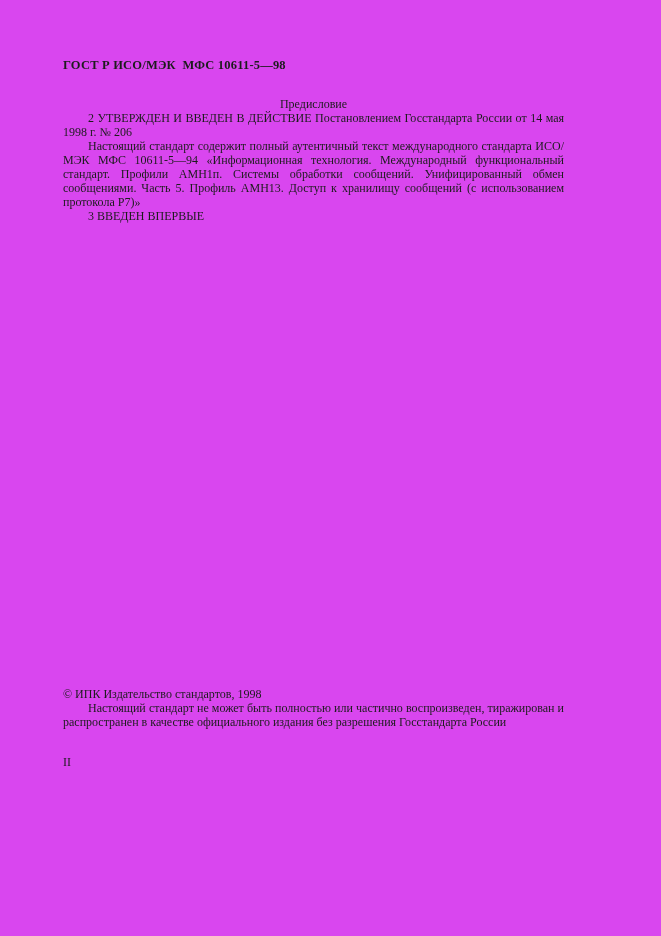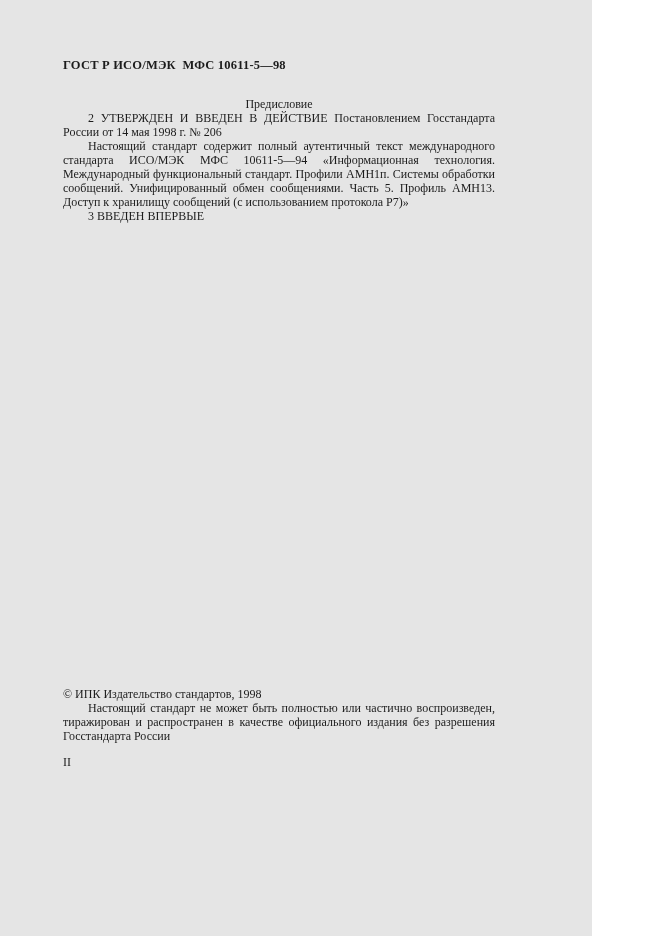--- a/index.html
+++ b/index.html
@@ -2,24 +2,24 @@
 <html><head>
 <meta charset="utf-8">
 <style>
   html, body {
     margin: 0;
     padding: 0;
     background: #ffffff;
   }
   .page {
     position: relative;
-    width: 592px;
+    width: 661px;
     height: 936px;
     box-sizing: border-box;
-    background: #e5e5e5;
+    background: #d946ef;
     padding: 58px 97px 0 63px;
     font-family: "Liberation Serif", "DejaVu Serif", serif;
     font-size: 12px;
     line-height: 14px;
     color: #1c1c1c;
     overflow: hidden;
   }
   .doc-header {
     font-weight: bold;
     font-size: 12.5px;
@@ -40,21 +40,21 @@
   .p3 { margin-top: 16px; }
   .p4 { margin-top: 12px; font-family: Liberation Serif, serif; }
   .p5 { margin-top: 16px; }
   .spacer { height: 464px; }
   .copyright {
   }
   .footer-note {
     margin-top: 8px;
   }
   .page-number {
-    margin-top: 12px;
+    margin-top: 26px;
   }
 </style>
 </head>
 <body>
 
 <div class="page">
 
   <div class="doc-header">ГОСТ Р ИСО/МЭК  МФС 10611-5—98</div>
 
   <div class="doc-title">Предисловие</div>

